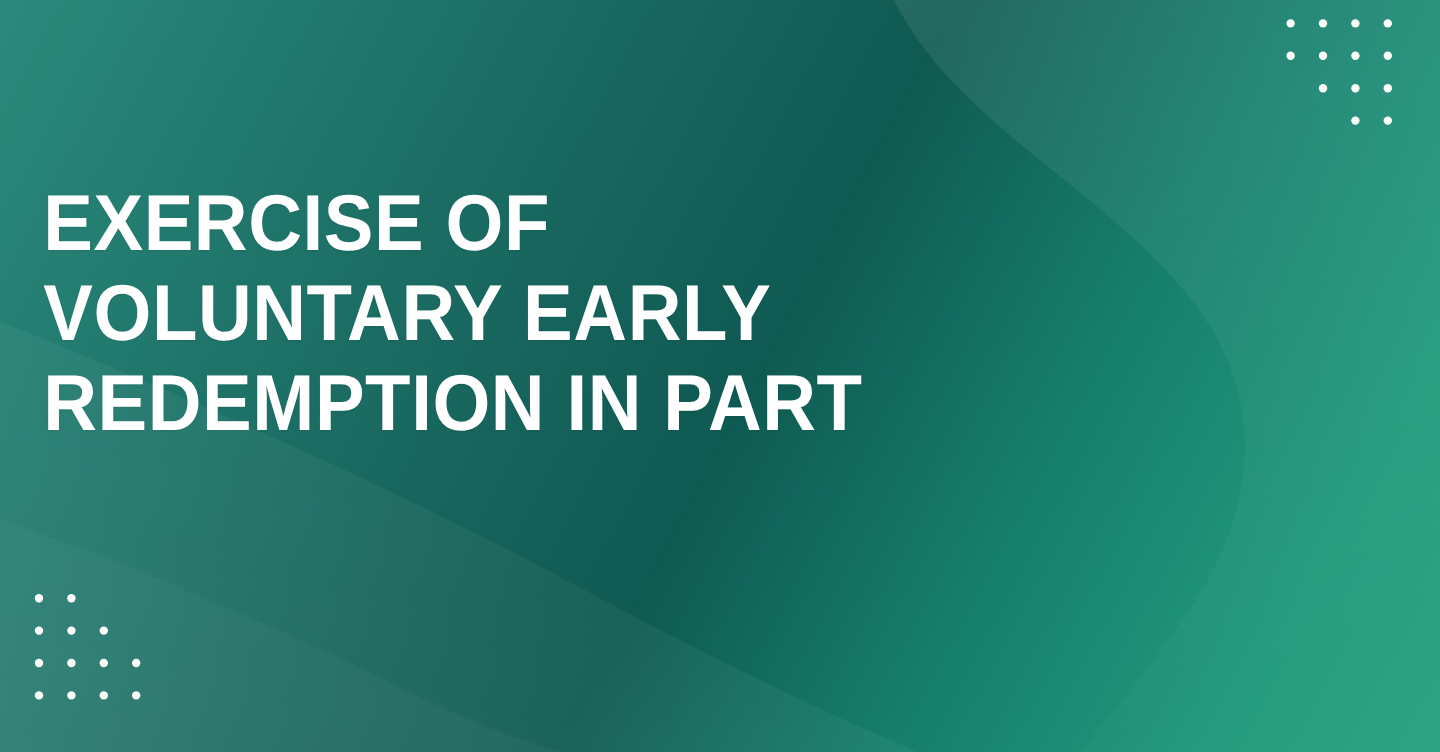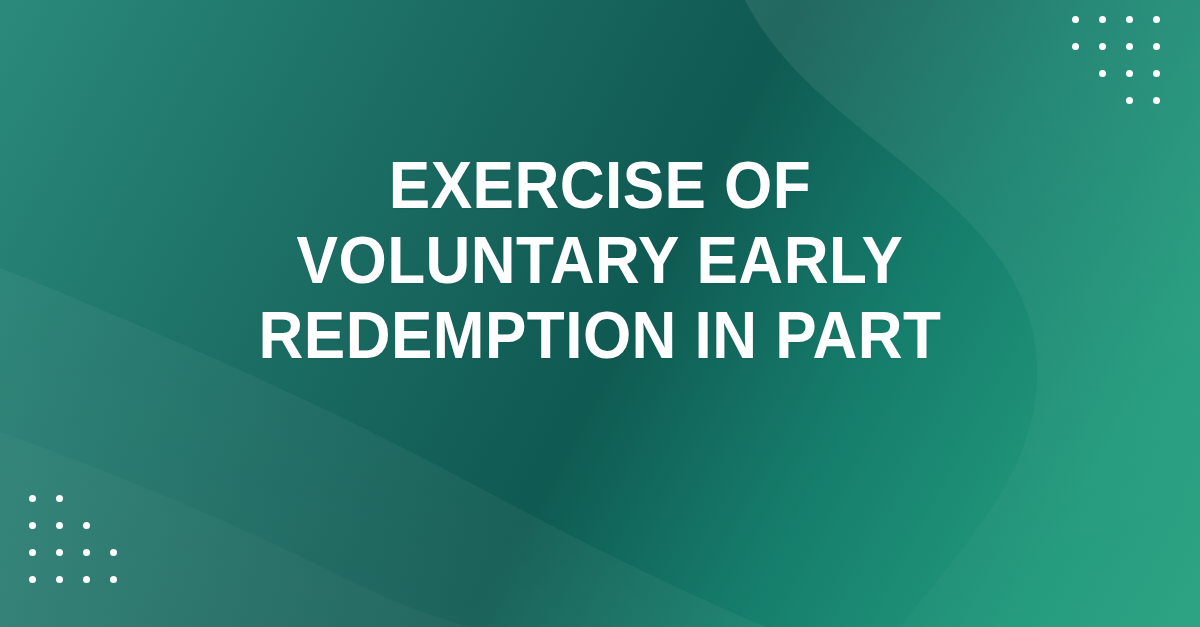--- a/index.html
+++ b/index.html
@@ -21,21 +21,20 @@
     inset: 0;
     width: 1200px;
     height: 627px;
     pointer-events: none;
   }
   .title-block {
     position: absolute;
     left: 0;
     right: 0;
     top: 148px;
-    text-align: center;
     z-index: 5;
   }
   .title-line {
     display: block;
     color: #ffffff;
     font-weight: 700;
     font-size: 66px;
     line-height: 75px;
     letter-spacing: 0.5px;
     text-transform: uppercase;

